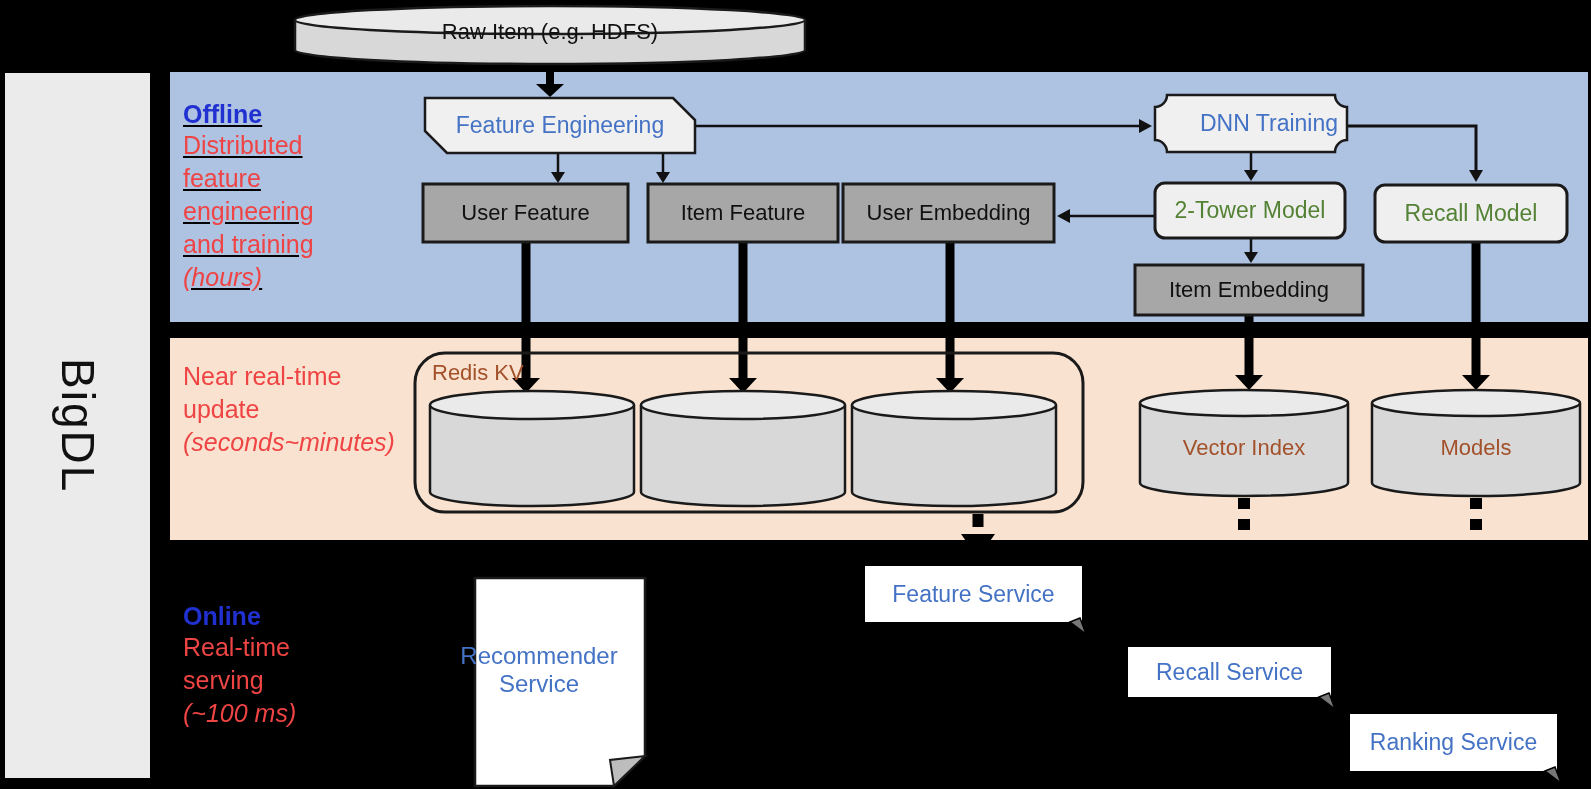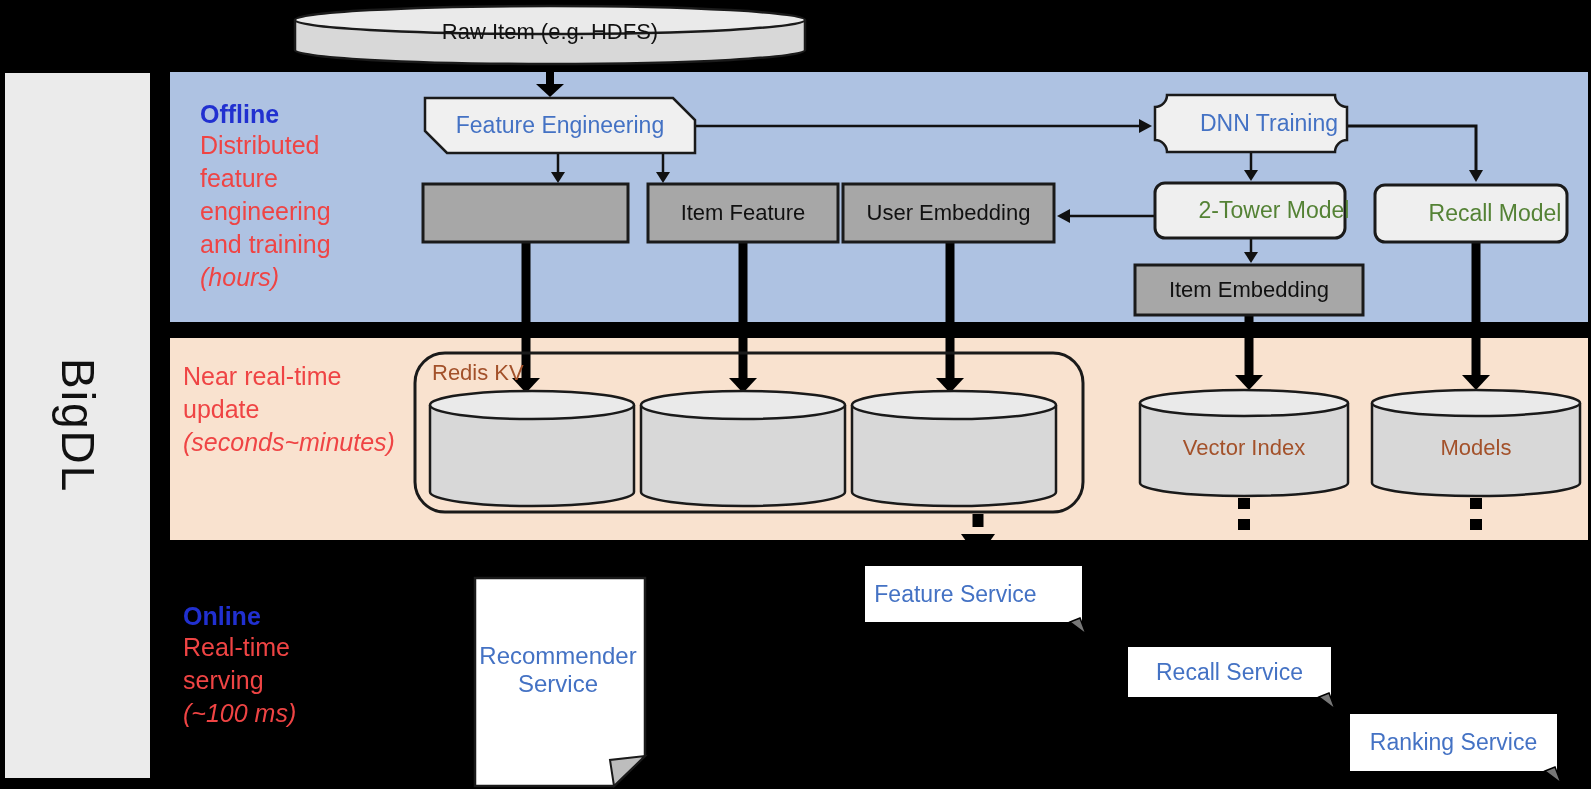--- a/index.html
+++ b/index.html
@@ -10,21 +10,21 @@
   .band{position:absolute;}
   .sidebar{left:5px;top:73px;width:145px;height:705px;background:#ebebeb;
     display:flex;align-items:center;justify-content:center;}
   .brand{writing-mode:vertical-rl;font-size:46px;color:#111;letter-spacing:2px;}
   .offline-band{left:170px;top:72px;width:1418px;height:250px;background:#aec2e2;}
   .nearline-band{left:170px;top:338px;width:1418px;height:202px;background:#f9e2cf;}
   svg.overlay{position:absolute;left:0;top:0;z-index:2;}
   .lbl{position:absolute;z-index:3;display:flex;align-items:center;justify-content:center;
     text-align:center;font-size:22px;color:#111;line-height:1.15;}
   .node-blue{color:#4472c4;font-size:23px;}
-  .node-green{color:#548235;font-size:23px;padding-left:24px;}
+  .node-green{color:#548235;font-size:23px;}
   .brown{color:#a3512a;}
   .left-align{justify-content:flex-start;text-align:left;}
   .section-label{position:absolute;z-index:3;}
   .section-title{font-size:25px;font-weight:600;color:#2130d0;}
   .section-sub{margin-top:0;font-size:25px;color:#ef4444;line-height:1.32;}
   .section-sub .note{font-style:italic;}
   .doc-label{font-size:24px;}
 </style>
 </head>
 <body>
@@ -154,41 +154,42 @@
     <g>
       <rect x="1128" y="647" width="203" height="50" fill="#ffffff"></rect>
       <path d="M1319,697 L1335,709 L1329,693 Z" fill="#777" stroke="#000" stroke-width="1.5"></path>
     </g>
     <g>
       <rect x="1350" y="714" width="207" height="57" fill="#ffffff"></rect>
       <path d="M1545,771 L1561,783 L1555,767 Z" fill="#777" stroke="#000" stroke-width="1.5"></path>
     </g>
   </svg>
 
-  <div class="section-label" style="left:200px;top:100px;width:175px;">
+  <div class="section-label" style="left:183px;top:100px;width:175px;text-decoration:underline;">
     <div class="section-title">Offline</div>
     <div class="section-sub"><span>Distributed feature engineering and training</span> <span class="note">(hours)</span></div>
   </div>
   <div class="section-label" style="left:183px;top:360px;width:195px;">
     <div class="section-sub"><span>Near real-time update</span> <span class="note">(seconds~minutes)</span></div>
   </div>
   <div class="section-label" style="left:183px;top:602px;width:140px;">
     <div class="section-title">Online</div>
     <div class="section-sub"><span>Real-time serving</span> <span class="note">(~100 ms)</span></div>
   </div>
 
   <div class="lbl" style="left:295px;top:10px;width:510px;height:44px;">Raw Item (e.g. HDFS)</div>
   <div class="lbl node-blue" style="left:425px;top:98px;width:270px;height:55px;">Feature Engineering</div>
   <div class="lbl node-blue" style="left:1155px;top:95px;width:228px;height:57px;">DNN Training</div>
+  <div class="lbl" style="left:423px;top:184px;width:205px;height:58px;">User Feature</div>
   <div class="lbl" style="left:648px;top:184px;width:190px;height:58px;">Item Feature</div>
   <div class="lbl" style="left:843px;top:184px;width:211px;height:58px;">User Embedding</div>
   <div class="lbl node-green" style="left:1155px;top:183px;width:190px;height:55px;">2-Tower Model</div>
   <div class="lbl node-green" style="left:1375px;top:185px;width:192px;height:57px;">Recall Model</div>
   <div class="lbl" style="left:1135px;top:265px;width:228px;height:50px;">Item Embedding</div>
   <div class="lbl brown left-align" style="left:432px;top:358px;width:140px;height:30px;">Redis KV</div>
   <div class="lbl brown" style="left:1140px;top:430px;width:208px;height:36px;">Vector Index</div>
   <div class="lbl brown" style="left:1372px;top:430px;width:208px;height:36px;">Models</div>
-  <div class="lbl node-blue doc-label" style="left:489px;top:630px;width:138px;height:80px;">Recommender Service</div>
-  <div class="lbl node-blue" style="left:847px;top:566px;width:217px;height:56px;">Feature Service</div>
+  <div class="lbl node-blue doc-label" style="left:470px;top:630px;width:138px;height:80px;">Recommender Service</div>
+  <div class="lbl node-blue" style="left:865px;top:566px;width:217px;height:56px;">Feature Service</div>
   <div class="lbl node-blue" style="left:1128px;top:647px;width:203px;height:50px;text-align:right;">Recall Service</div>
   <div class="lbl node-blue" style="left:1350px;top:714px;width:207px;height:57px;">Ranking Service</div>
 
 </div>
 
 </body></html>

